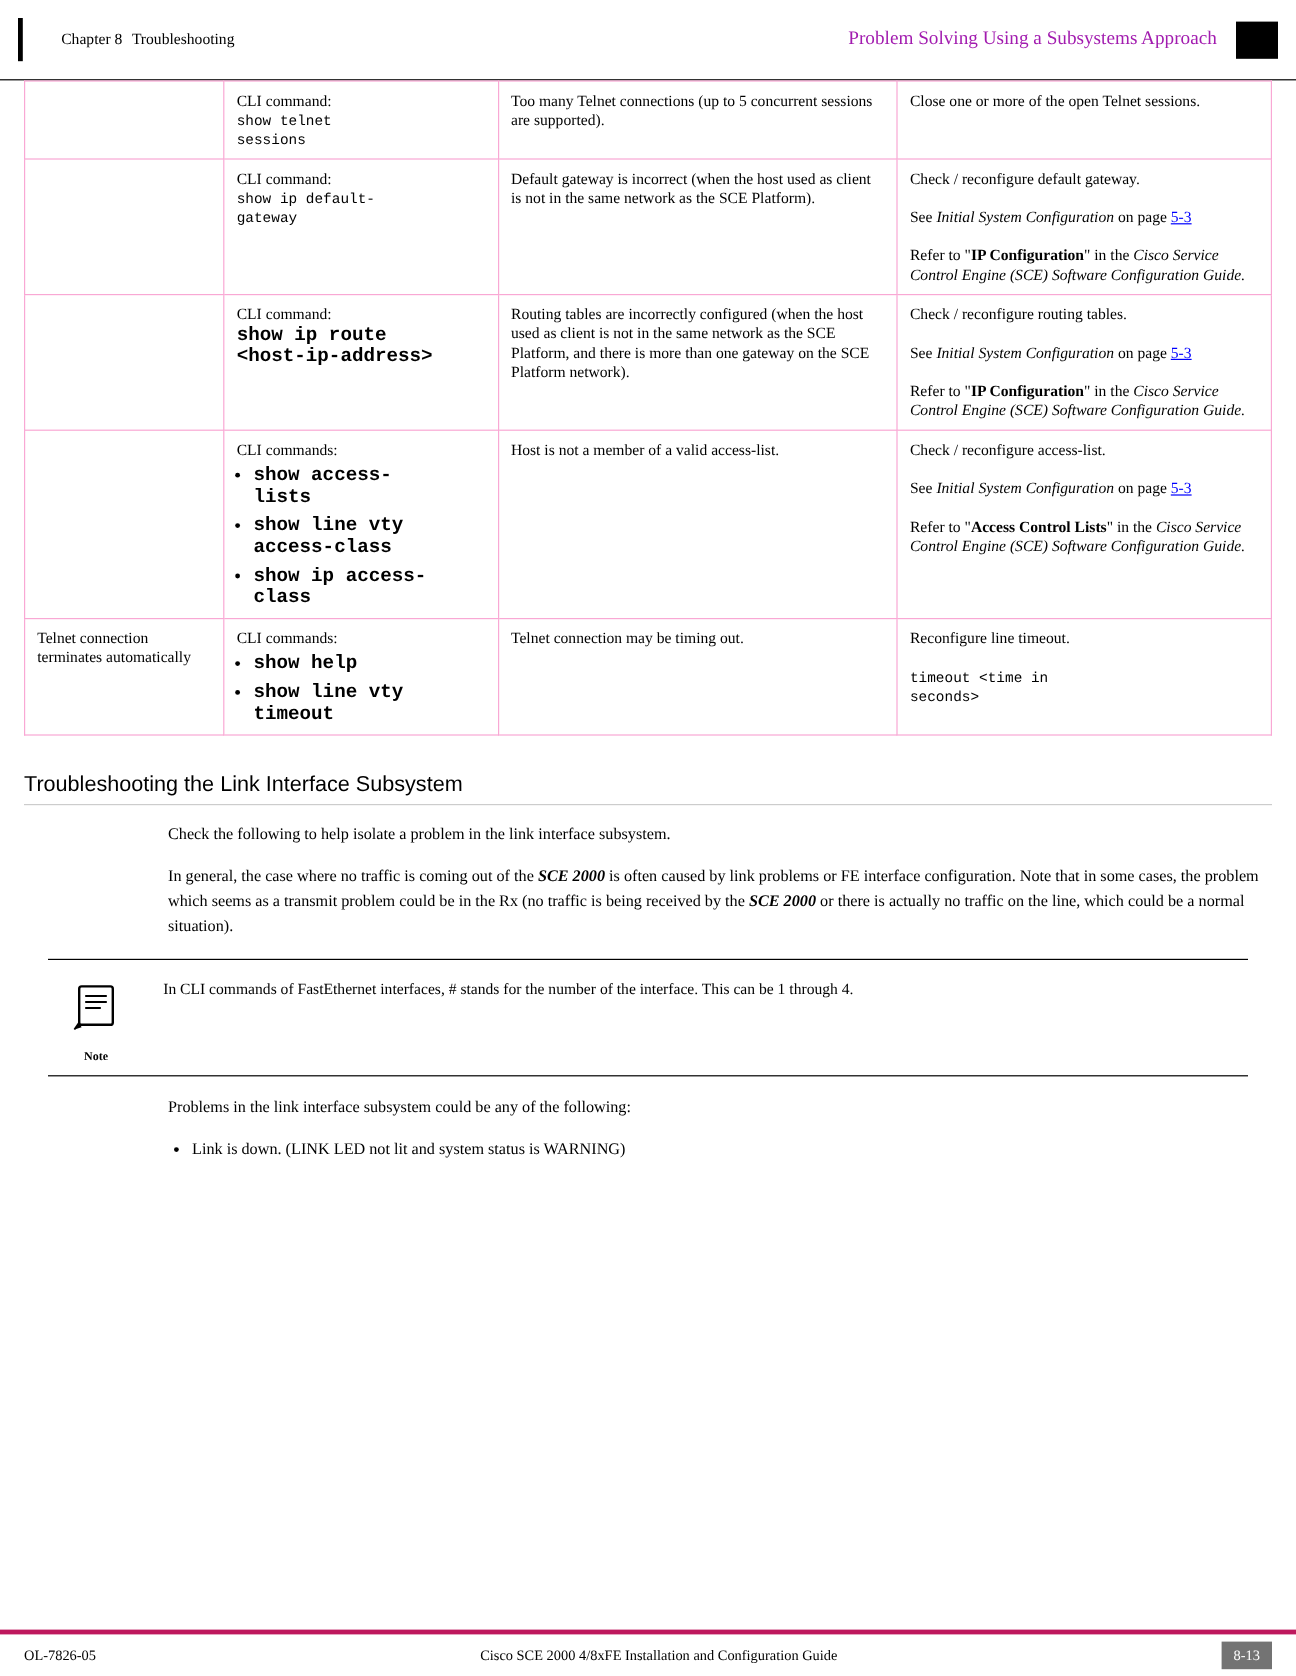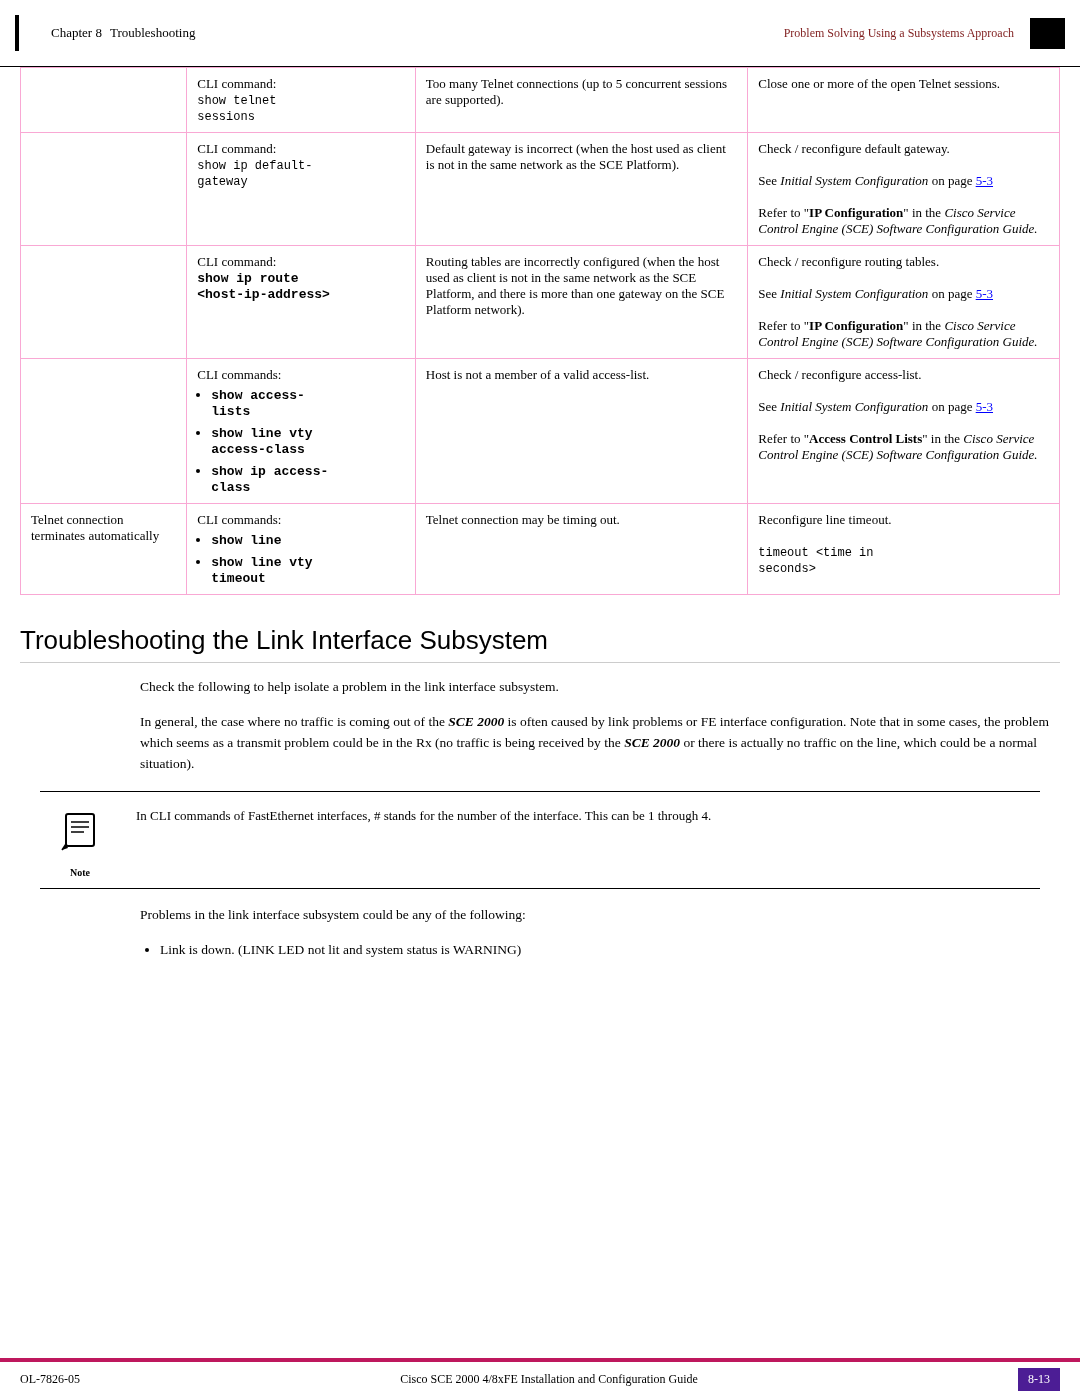--- a/index.html
+++ b/index.html
@@ -38,24 +38,24 @@
     .header-right-block {
       background: #000;
       color: #fff;
       padding: 8px 16px;
       font-size: 12px;
       display: flex;
       align-items: center;
     }
     .header-right-text {
       padding: 8px 16px 8px 0;
-      font-size: 12px;
-      display: flex;
-      align-items: center;
-      color: #7f1d1d;
+      font-size: 16px;
+      display: flex;
+      align-items: center;
+      color: #a21caf;
     }
 
     
     .footer {
       position: absolute;
       bottom: 0;
       left: 0;
       right: 0;
       border-top: 4px solid #be185d;
       display: flex;
@@ -64,21 +64,21 @@
       padding: 6px 20px;
     }
     .footer-center {
       font-size: 12px;
       color: #000;
       text-align: center;
       flex: 1;
     }
     .footer-left { font-size: 12px; }
     .footer-right {
-      background: #4c1d95;
+      background: #737373;
       color: #fff;
       padding: 4px 10px;
       font-size: 12px;
     }
 
     
     .main {
       padding: 0 20px;
       padding-bottom: 60px;
     }
@@ -107,30 +107,30 @@
     .data-table td:nth-child(4) {
       width: 30%;
     }
 
     code, .mono {
       font-family: Courier New, Courier, monospace;
       font-size: 12px;
     }
     .bold-mono {
       font-family: Courier New, Courier, monospace;
-      font-size: 13px;
+      font-size: 16px;
       font-weight: bold;
     }
 
     .italic { font-style: italic; }
     .bold { font-weight: bold; }
 
     
     .section-heading {
-      font-size: 26px;
+      font-size: 18px;
       font-family: Arial, Helvetica, sans-serif;
       font-weight: normal;
       margin: 24px 0 14px 0;
       border-bottom: 1px solid #ccc;
       padding-bottom: 6px;
     }
 
     .content-para {
       margin: 0 0 14px 120px;
       font-size: 13.5px;
@@ -270,21 +270,21 @@
       </td>
     </tr>
 
     <tr>
       <td>
         Telnet connection terminates automatically
       </td>
       <td>
         <span>CLI commands:</span><br>
         <ul style="list-style:disc; margin-left:14px; margin-top:4px;">
-          <li><span class="bold-mono">show line</span></li>
+          <li><span class="bold-mono">show help</span></li>
           <li style="margin-top:6px;"><span class="bold-mono">show line vty<br>timeout</span></li>
         </ul>
       </td>
       <td>
         Telnet connection may be timing out.
       </td>
       <td>
         Reconfigure line timeout.<br><br>
         <span class="mono">timeout &lt;time in<br>seconds&gt;</span>
       </td>

